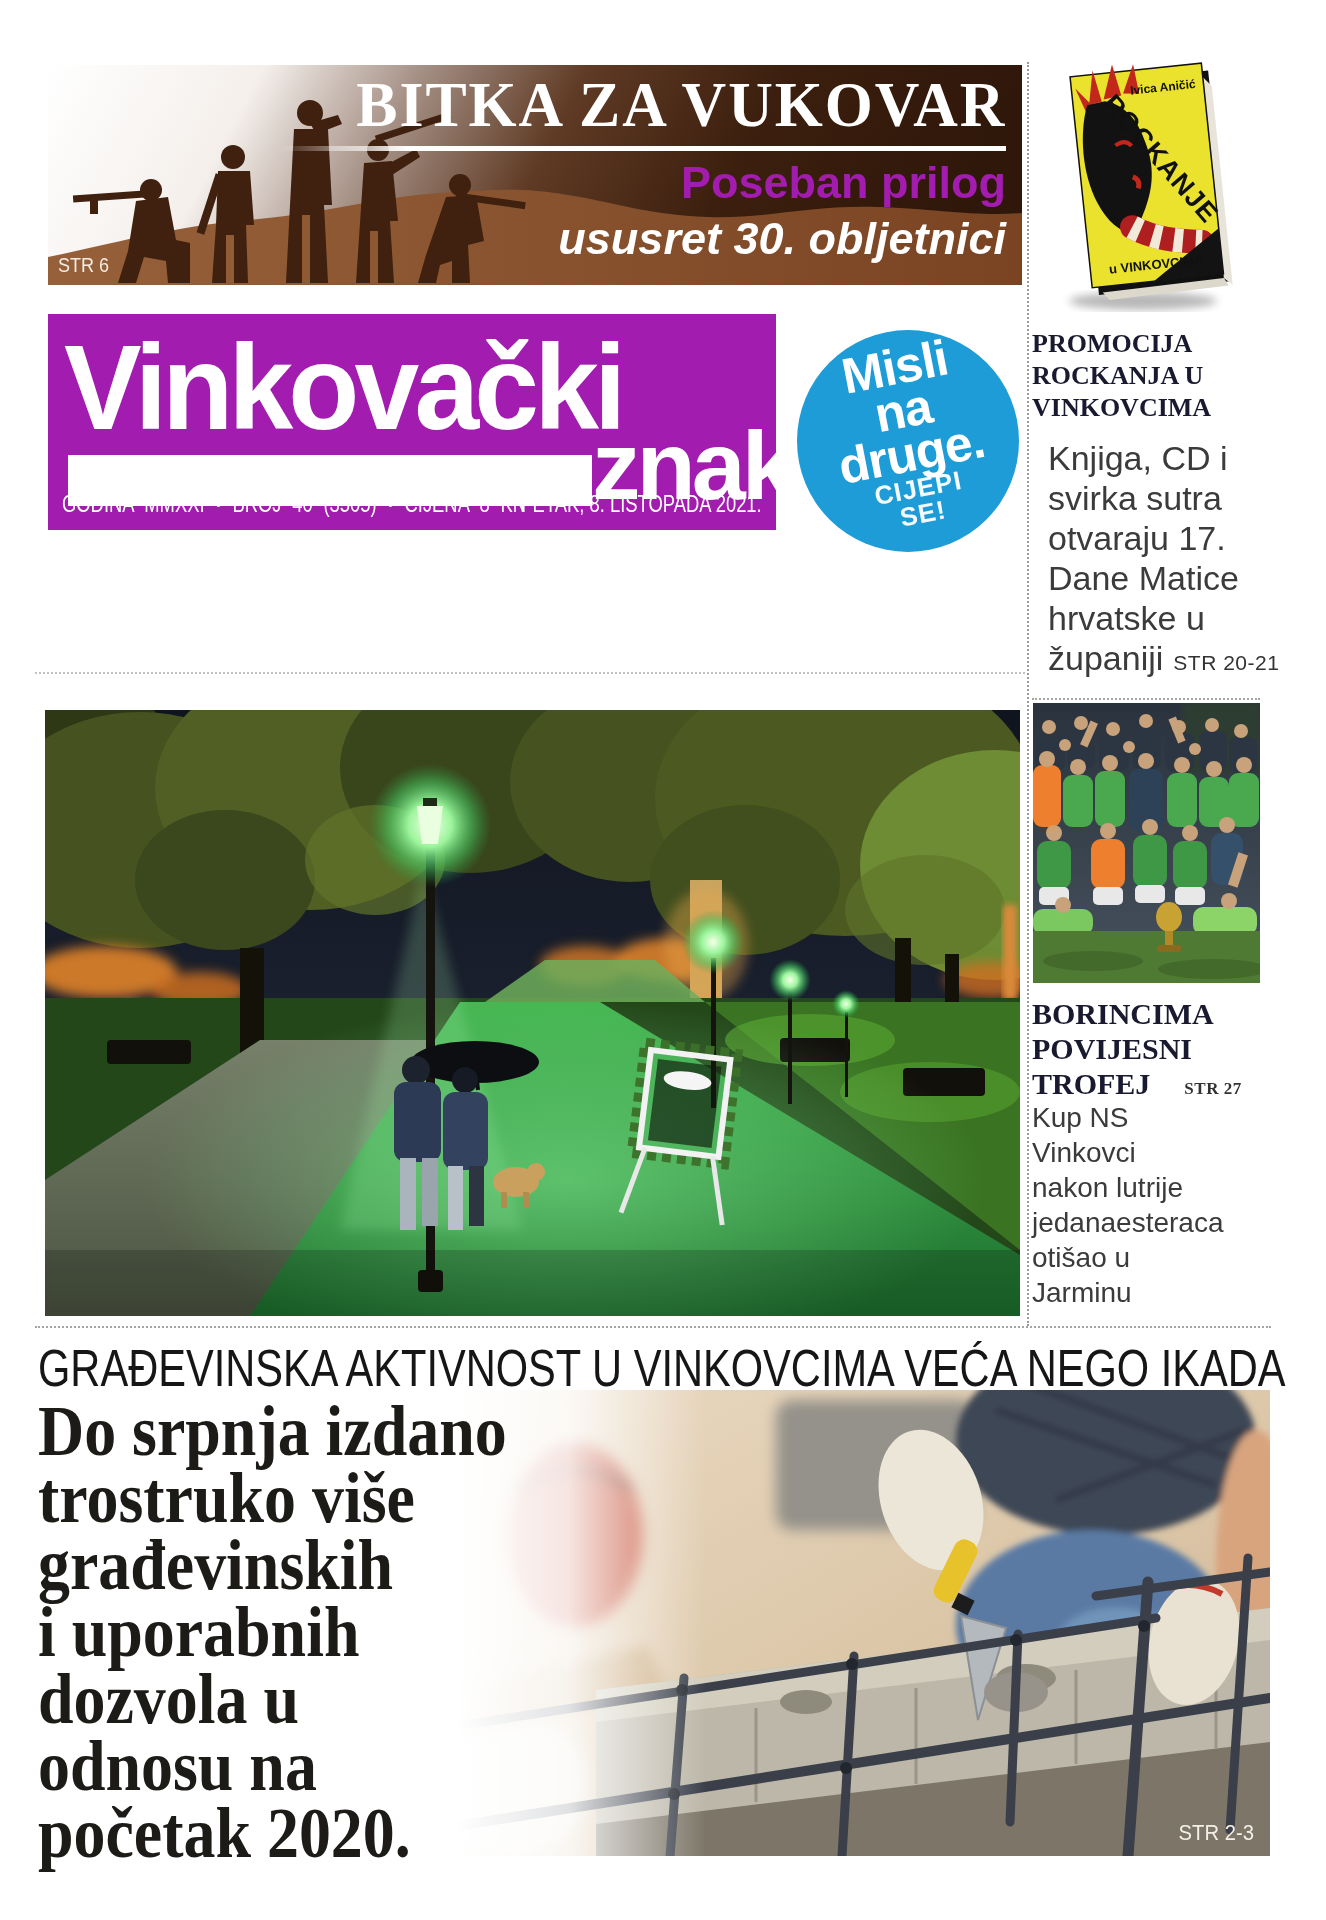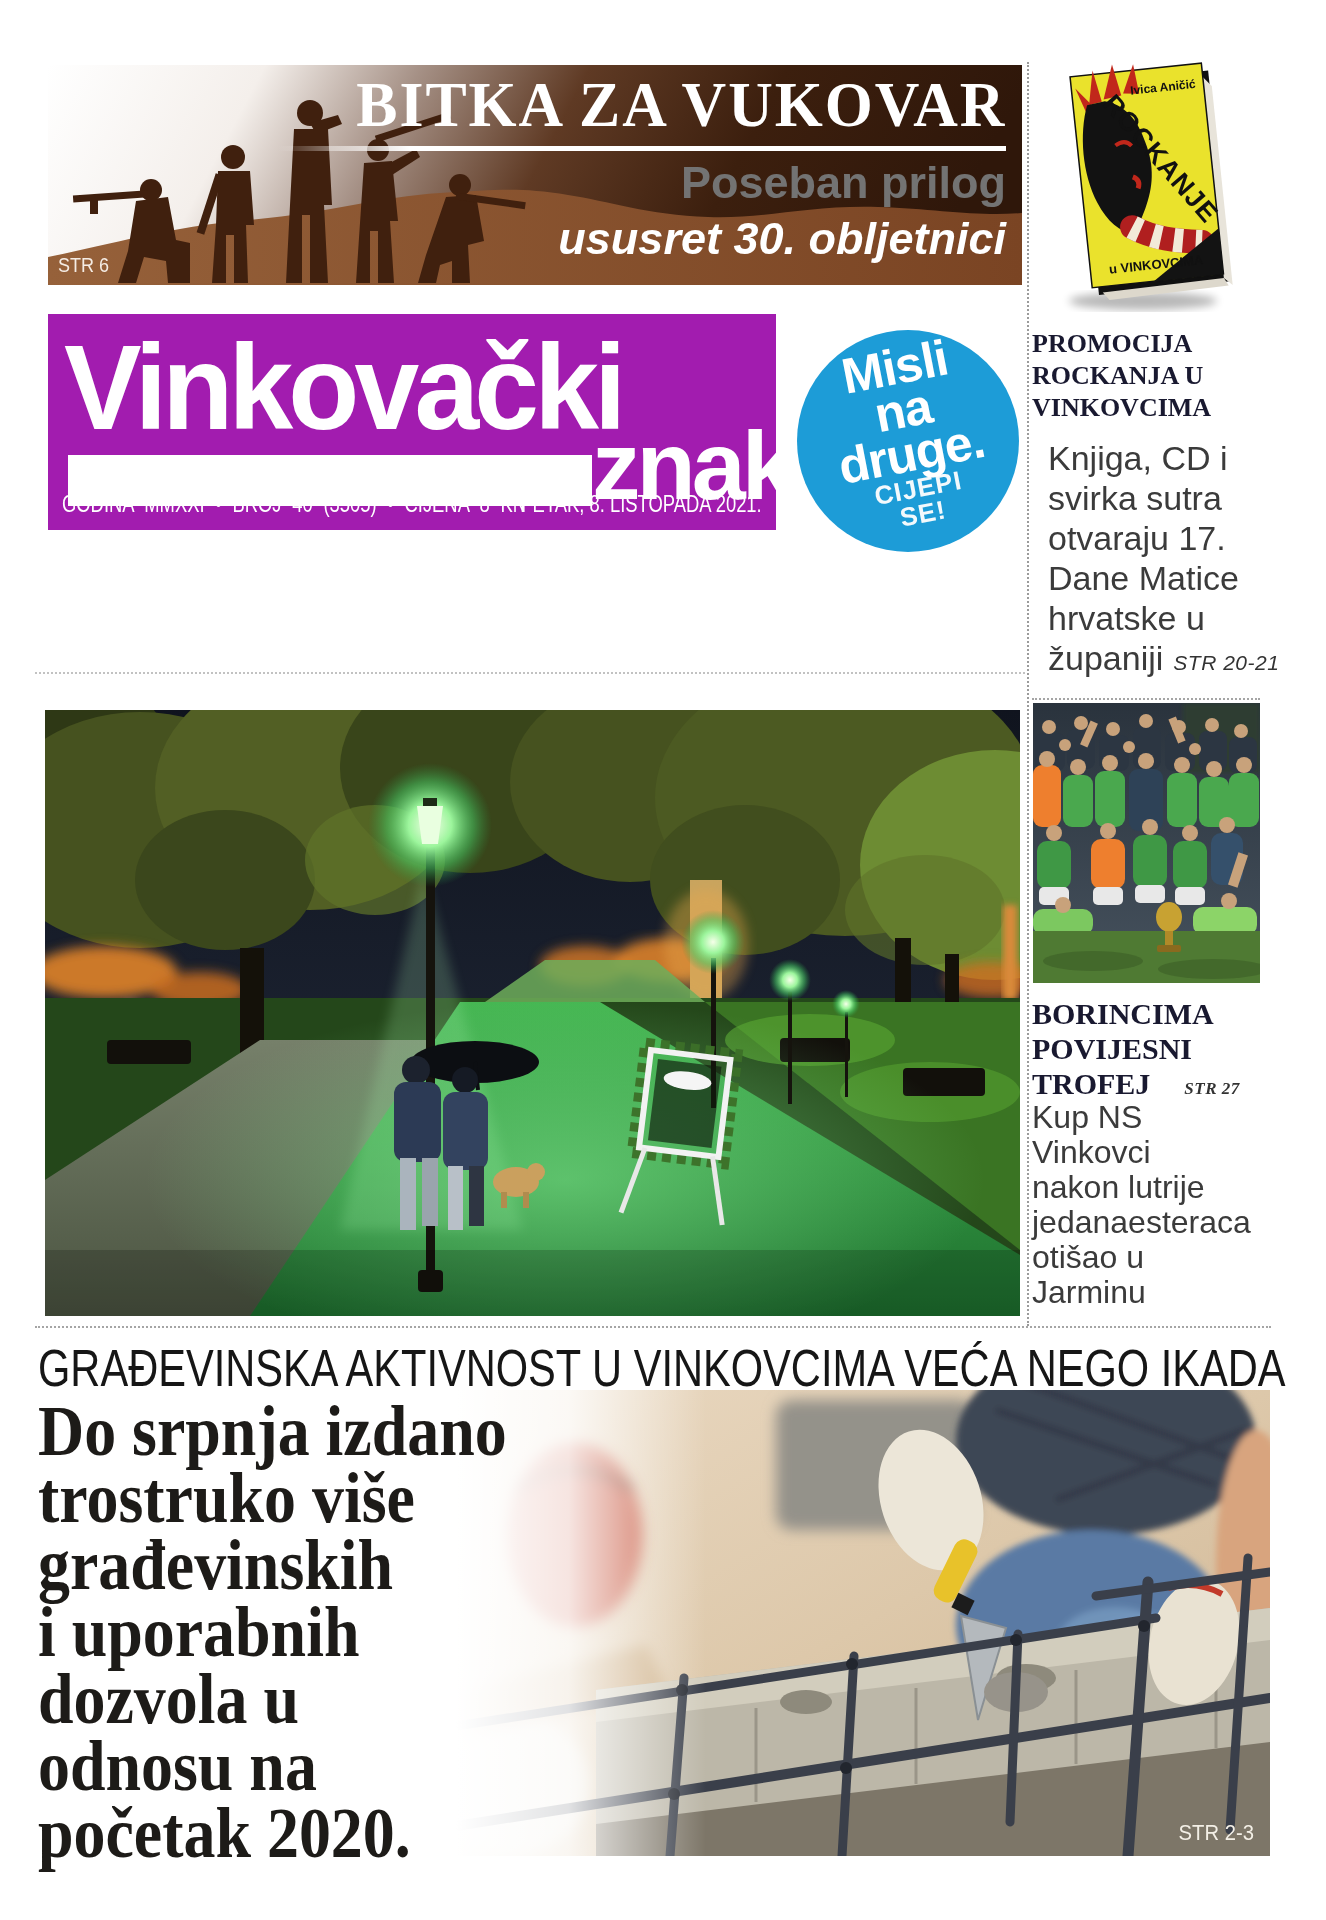--- a/index.html
+++ b/index.html
@@ -9,21 +9,21 @@
   .nowrap{white-space:nowrap;}
   .prelines{white-space:pre-line;}
 
   
   #banner{left:48px;top:65px;width:974px;height:220px;}
   #banner svg{position:absolute;left:0;top:0;}
   .banner-title{right:16px;top:4px;color:#fff;font-family:"Liberation Serif",serif;
     font-weight:bold;font-size:63px;letter-spacing:2px;transform:scaleX(.98);transform-origin:right;}
   .banner-line{left:230px;right:16px;top:81px;height:5px;
     background:linear-gradient(to right,rgba(255,255,255,0),#fff 18%,#fff);}
-  .banner-sub1{right:16px;top:92px;color:#737373;font-weight:bold;font-size:45px;}
+  .banner-sub1{right:16px;top:92px;color:#a21caf;font-weight:bold;font-size:45px;}
   .banner-sub2{right:16px;top:148px;color:#fff;font-weight:bold;font-size:45px;font-style:italic;}
   .banner-str{left:10px;bottom:8px;color:#f5ece4;font-size:20px;transform:scaleX(.9);transform-origin:left;}
 
   
   #masthead{left:48px;top:314px;width:728px;height:216px;background:#a21caf;}
   .mast-title{left:16px;top:4px;color:#fff;font-weight:bold;font-size:120px;letter-spacing:-5px;
     transform:scaleX(.97);transform-origin:left;}
   .mast-bar{left:20px;top:141px;width:524px;height:51px;background:#fff;}
   .mast-sub{left:544px;top:96px;color:#fff;font-weight:bold;font-size:97px;letter-spacing:-4px;}
   .mast-info-l{left:14px;bottom:12px;color:#fff;font-size:23px;word-spacing:7px;
@@ -53,24 +53,24 @@
   .lead-ref{right:14px;top:78px;font-size:21px;color:#3a3a3a;transform:scaleX(.88);transform-origin:right;}
   #park-photo{left:45px;top:710px;width:975px;height:606px;}
 
   
   #book-wrap{left:1043px;top:48px;width:196px;height:266px;}
   .sb-head{font-family:"Liberation Serif",serif;font-weight:bold;color:#191930;
     font-size:26px;line-height:32px;}
   #sb-head1{left:1032px;top:328px;width:240px;}
   .sb-body{color:#3b3b3b;}
   #sb-para1{left:1032px;top:438px;width:238px;font-size:34px;line-height:40px;margin-left:16px;}
-  .ref-inline{font-size:21px;color:#333;margin-left:10px;letter-spacing:.5px;font-style:italic;}
+  .ref-inline{font-size:21px;color:#333;margin-left:10px;letter-spacing:.5px;}
   #team-photo{left:1033px;top:703px;width:227px;height:280px;}
   #sb-head2{left:1032px;top:996px;width:240px;font-size:30px;line-height:35px;}
-  #sb-para2{left:1032px;top:1100px;width:238px;font-size:32px;line-height:35px;}
+  #sb-para2{left:1032px;top:1100px;width:238px;font-size:28px;line-height:35px;}
 
   
   #kicker{left:38px;top:1338px;color:#161616;font-size:52px;letter-spacing:0;
     transform:scaleX(.8);transform-origin:left;}
   #constr-photo{left:456px;top:1390px;width:814px;height:466px;}
   .photo-ref{position:absolute;right:16px;bottom:10px;color:#f3efe6;font-size:22px;
     transform:scaleX(.92);transform-origin:right;}
   #bottom-headline{left:38px;top:1398px;width:620px;z-index:5;
     font-family:"Liberation Serif",serif;font-weight:bold;color:#1d1b18;
     font-size:71px;line-height:67px;transform:scaleX(.9);transform-origin:left top;}

